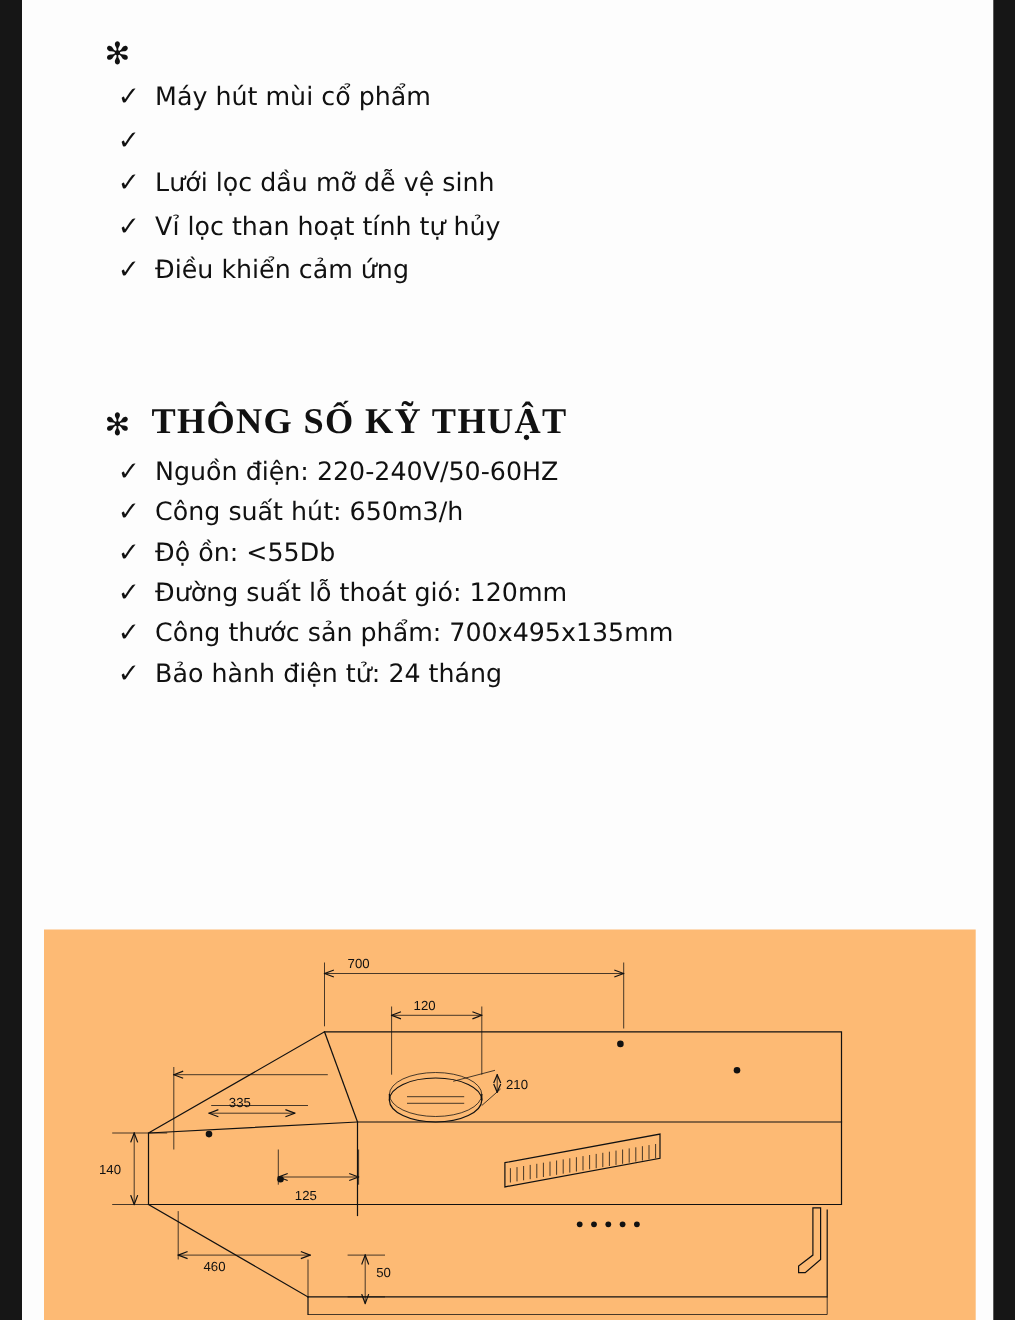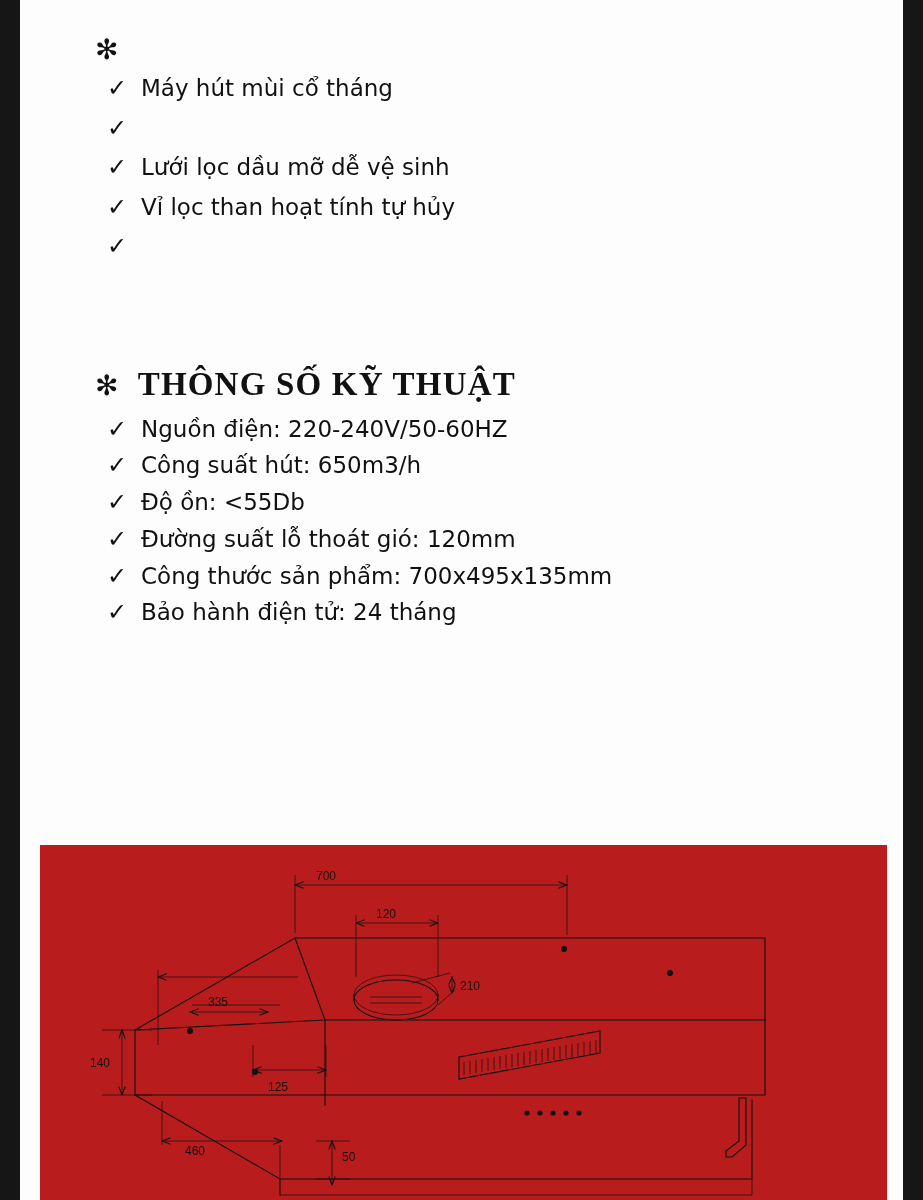--- a/index.html
+++ b/index.html
@@ -91,21 +91,21 @@
   }
   ul.spec-list li { margin-bottom: 11px; }
 
   
   .drawing-wrap {
     position: absolute;
     left: 20px;
     right: 16px;
     top: 845px;
     height: 355px;
-    background: #b91c1c;
+    background: #fdba74;
   }
   svg.drawing { display: block; }
   svg.drawing text {
     font-family: "Liberation Sans", sans-serif;
     font-size: 12px;
     fill: #111;
   }
   svg.drawing .ln {
     stroke: #111;
     stroke-width: 1.1;
@@ -128,35 +128,36 @@
 
   <div class="content">
 
     <div class="section section-1">
       <h2 class="section-heading">
         <span class="star">✻</span>
       </h2>
       <ul class="feature-list">
         <li>
           <span class="check">✓</span>
-          <span>Máy hút mùi cổ tháng</span>
+          <span>Máy hút mùi cổ phẩm</span>
         </li>
         <li>
           <span class="check">✓</span>
         </li>
         <li>
           <span class="check">✓</span>
           <span>Lưới lọc dầu mỡ dễ vệ sinh</span>
         </li>
         <li>
           <span class="check">✓</span>
           <span>Vỉ lọc than hoạt tính tự hủy</span>
         </li>
         <li>
           <span class="check">✓</span>
+          <span>Điều khiển cảm ứng</span>
         </li>
       </ul>
     </div>
 
     <div class="section section-2">
       <h2 class="section-heading">
         <span class="star">✻</span>
         <span>THÔNG SỐ KỸ THUẬT</span>
       </h2>
       <ul class="feature-list spec-list">

